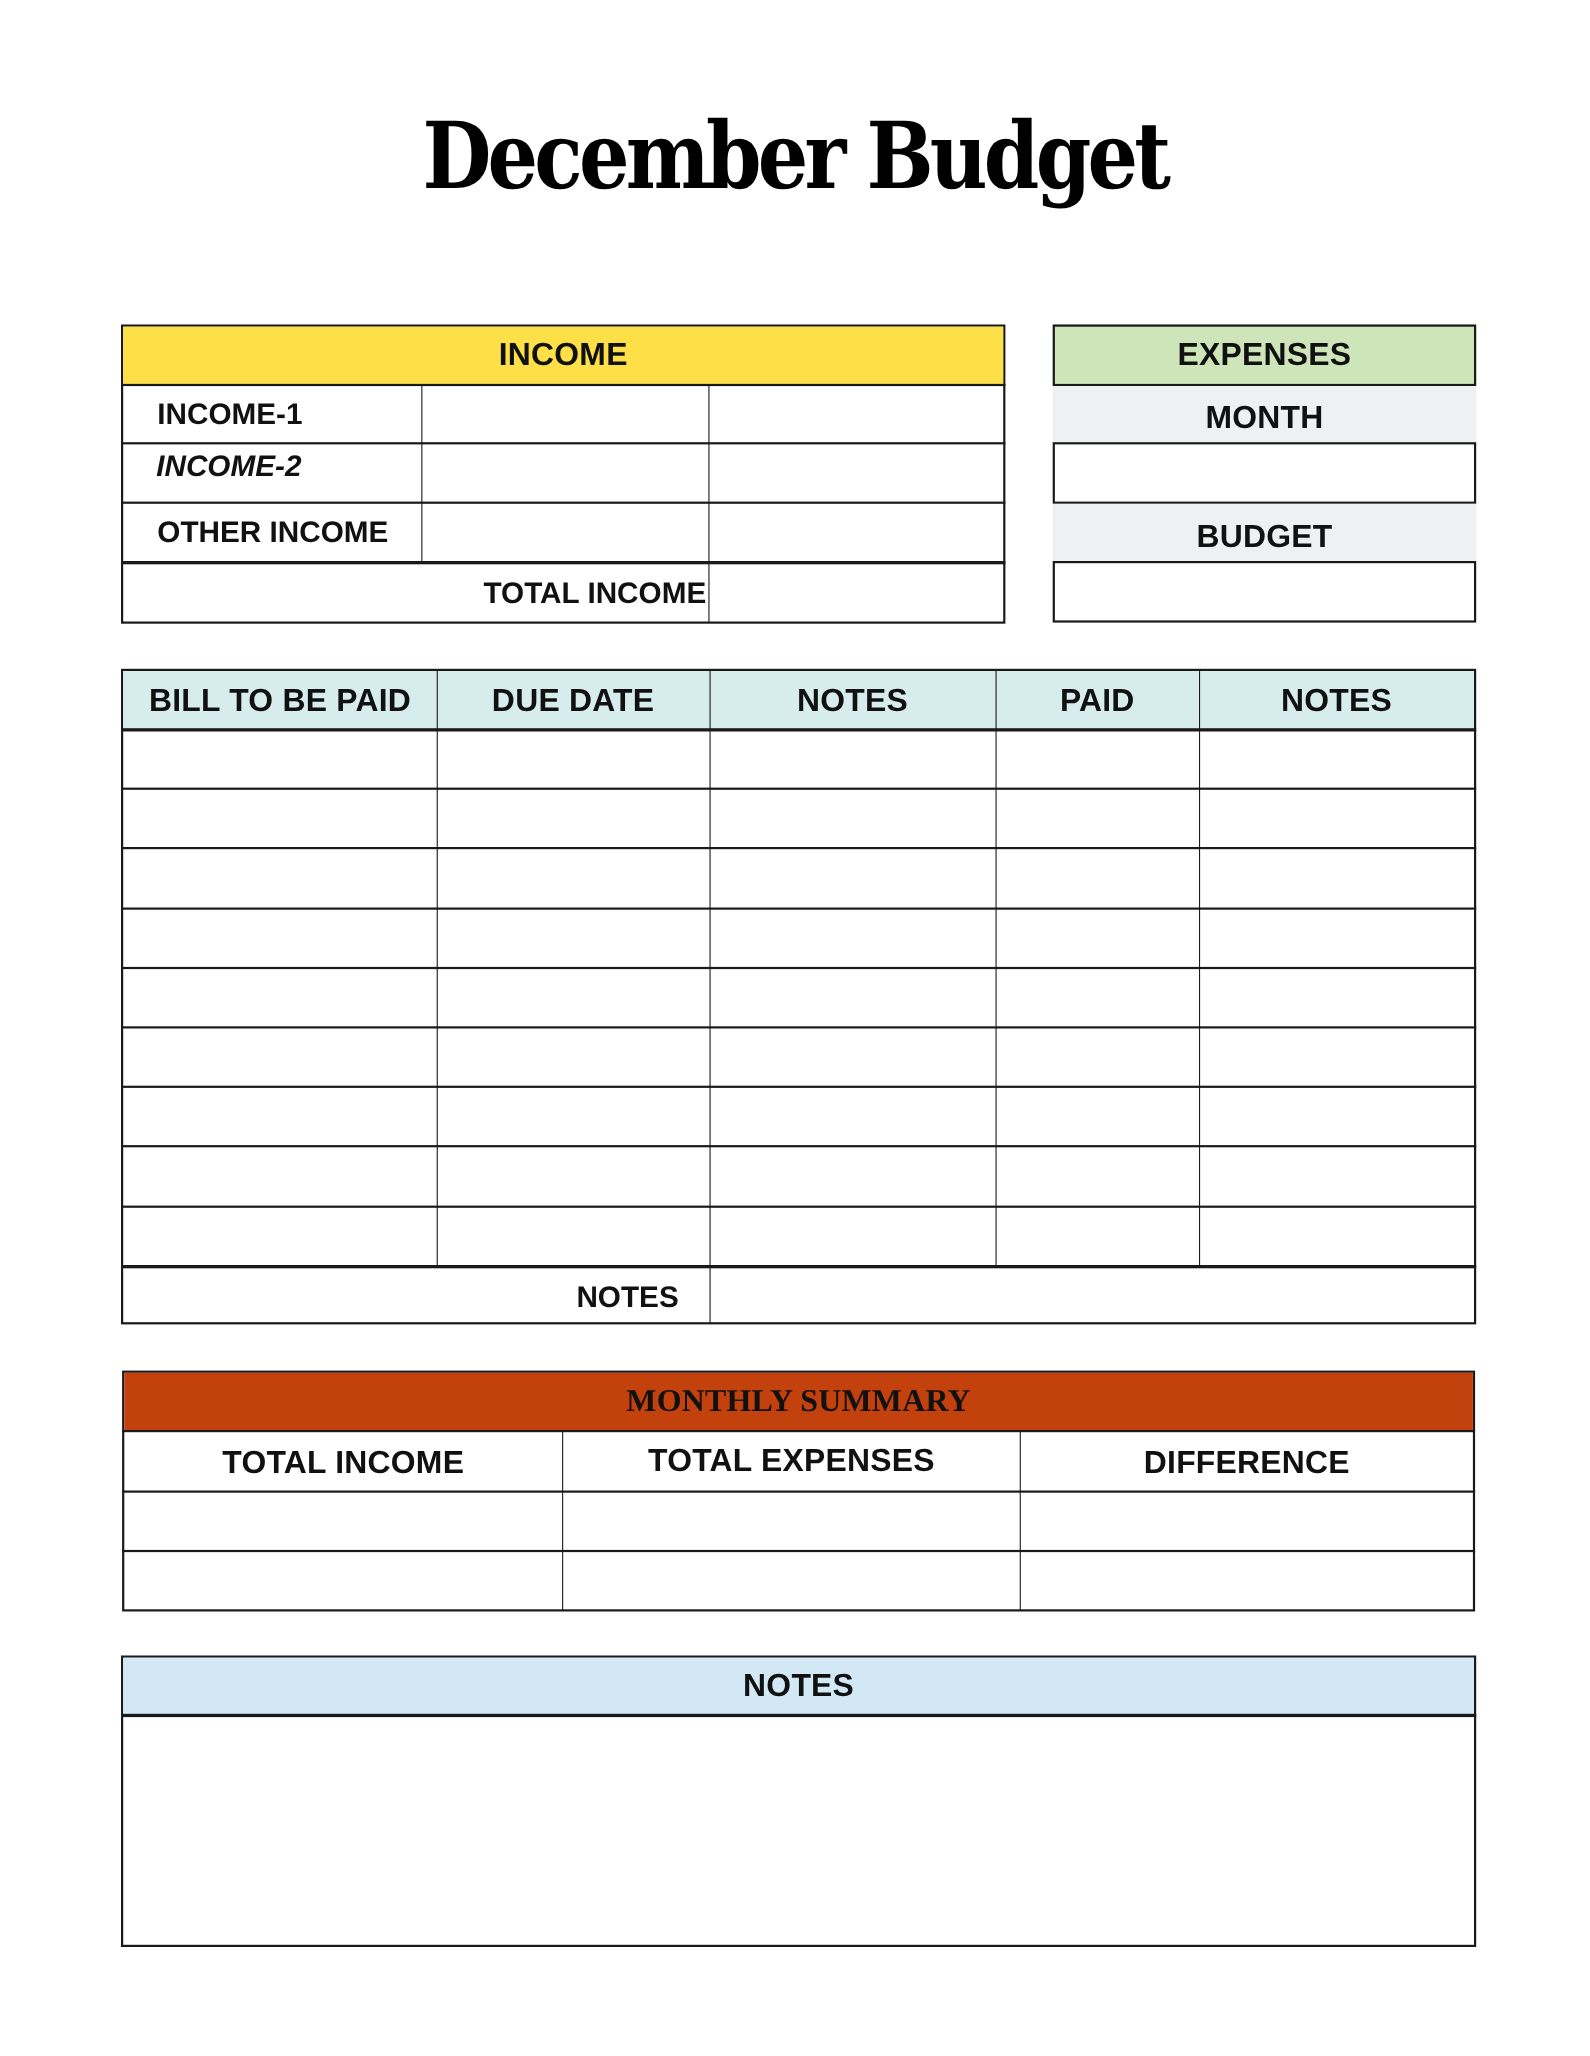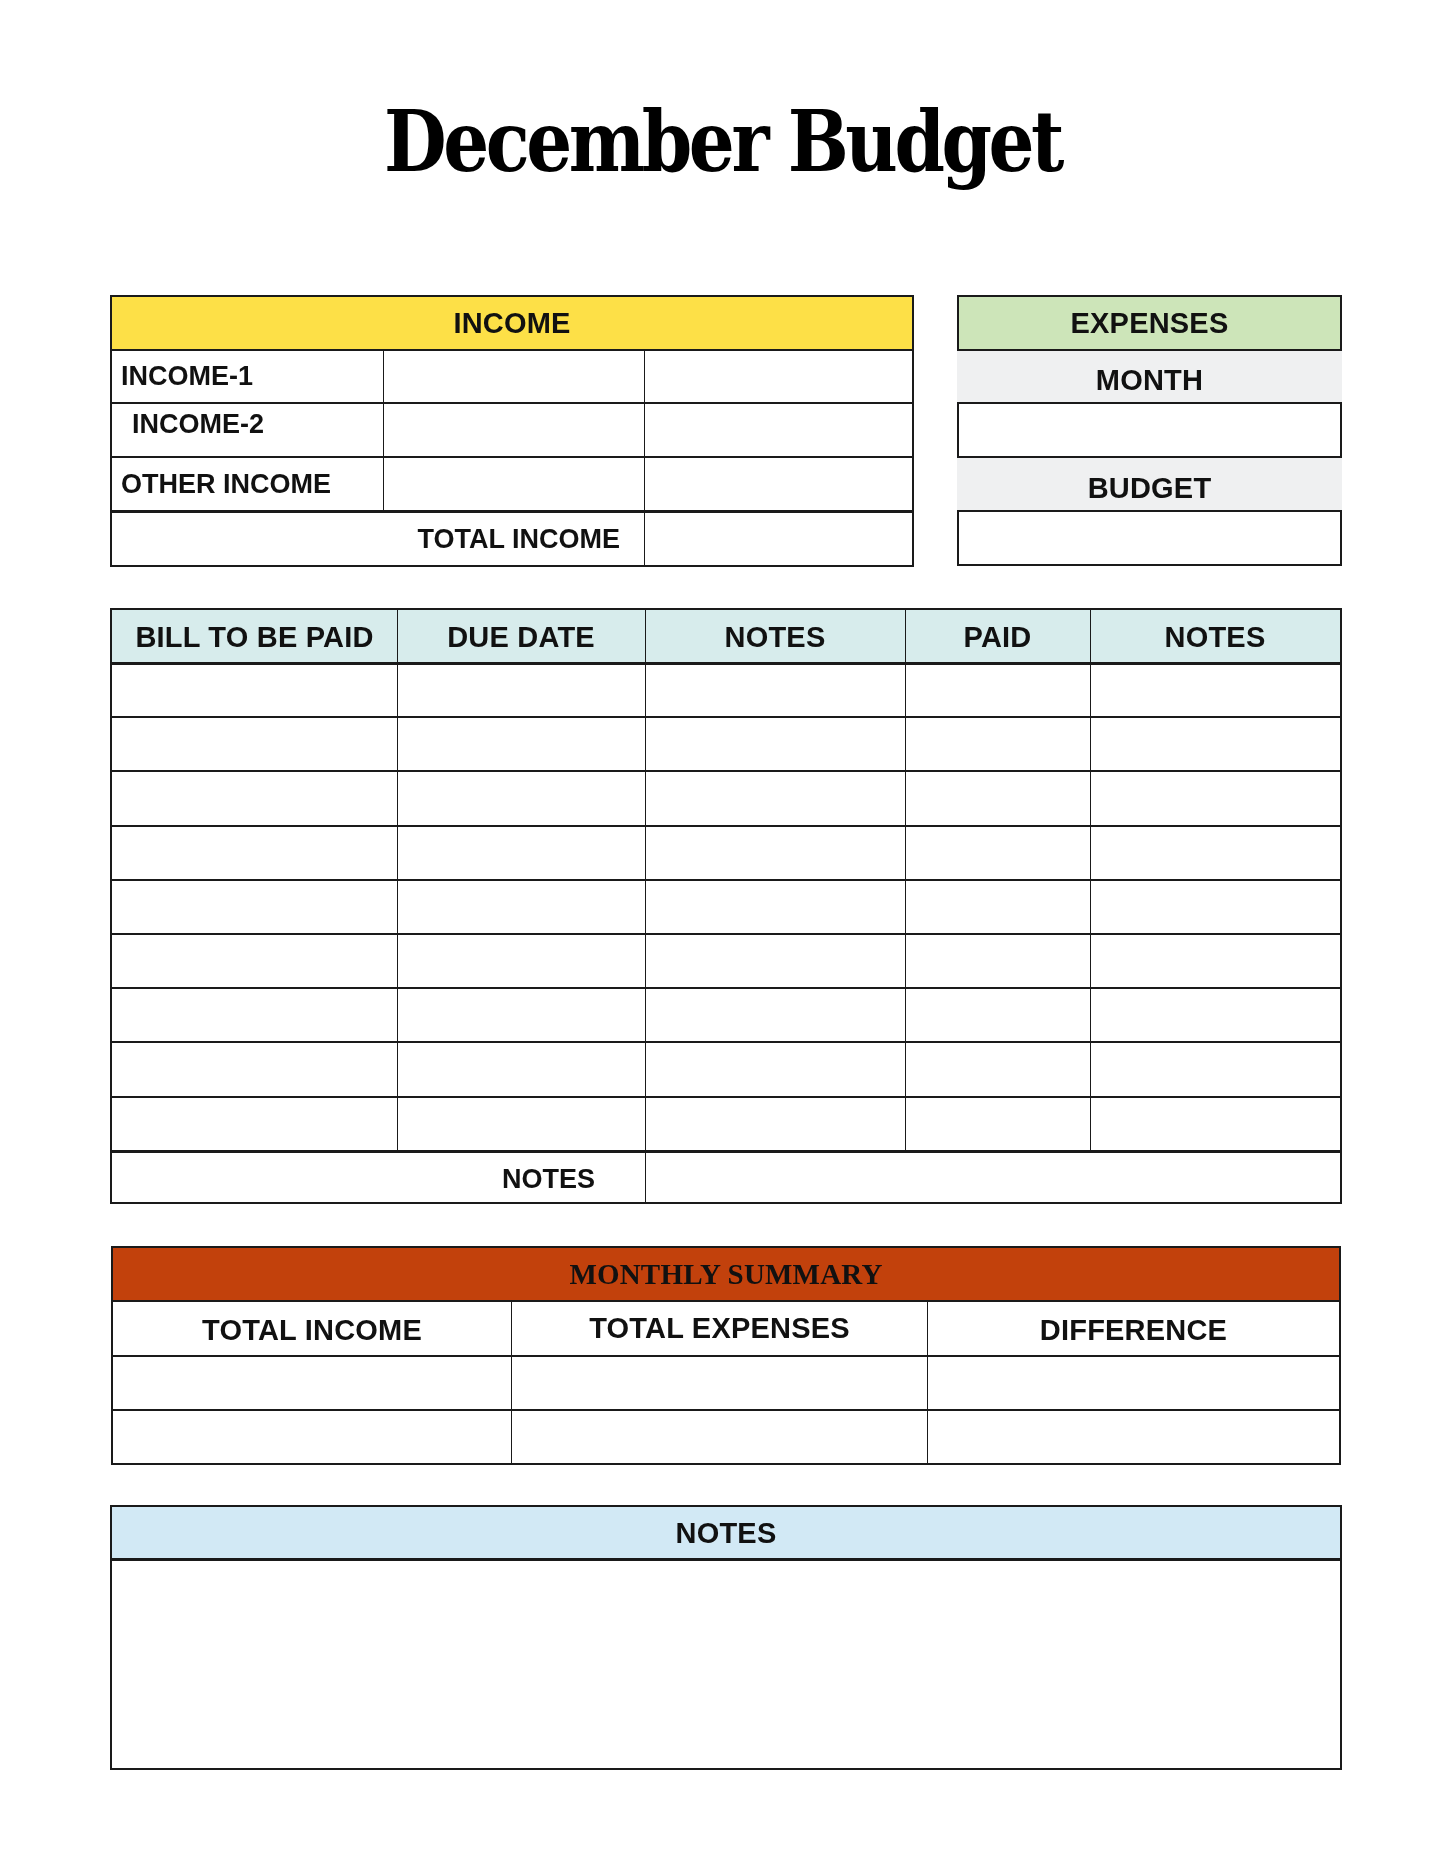--- a/index.html
+++ b/index.html
@@ -15,21 +15,21 @@
       color: #000;
     }
     .abs { position: absolute; box-sizing: border-box; }
     .box { border: 2px solid #1a1a1a; }
     .hdr {
       display: flex; align-items: center; justify-content: center;
       font-weight: bold; font-size: 29px; color: #111; letter-spacing: 0.2px;
     }
     .lbl {
       font-weight: bold; font-size: 27px; color: #111;
-      display: flex; align-items: center;
+      display: flex; align-items: center; margin-left: 22px;
     }
     .hline { position: absolute; height: 0; border-top: 2px solid #1a1a1a; }
     .vline { position: absolute; width: 0; border-left: 1.5px solid #1a1a1a; }
     .cell { position: absolute; box-sizing: border-box; }
     input.fill {
       position: absolute; box-sizing: border-box; border: none; background: transparent;
       font-family: "Liberation Sans", sans-serif; font-size: 22px; padding: 0 10px; outline: none;
     }
     textarea.fill {
       position: absolute; box-sizing: border-box; border: none; background: transparent;
@@ -45,21 +45,21 @@
 </div>
 <div class="abs hdr" style="left:112px; top:297px; width:800px; height:53px; background:#fde047;">INCOME</div>
 <div class="hline" style="left:110px; top:349px; width:804px;"></div>
 <div class="hline" style="left:110px; top:402px; width:804px;"></div>
 <div class="hline" style="left:110px; top:456px; width:804px;"></div>
 <div class="hline" style="left:110px; top:510px; width:804px; border-top-width:3px;"></div>
 <div class="vline" style="left:383px; top:350px; height:161px;"></div>
 <div class="vline" style="left:644px; top:350px; height:216px;"></div>
 
 <div class="cell lbl" style="left:121px; top:351px; width:260px; height:51px;">INCOME-1</div>
-<div class="cell lbl" style="left:132px; top:404px; width:260px; height:40px;">INCOME-2</div>
+<div class="cell lbl" style="left:120px; top:404px; width:260px; height:40px;font-style:italic;">INCOME-2</div>
 <div class="cell lbl" style="left:121px; top:458px; width:260px; height:52px;">OTHER INCOME</div>
 
 <input class="fill" style="left: 385px; top: 351px; width: 258px; height: 50px;" value="">
 <input class="fill" style="left: 646px; top: 351px; width: 266px; height: 50px;" value="">
 <input class="fill" style="left: 385px; top: 404px; width: 258px; height: 51px;" value="">
 <input class="fill" style="left: 646px; top: 404px; width: 266px; height: 51px;" value="">
 <input class="fill" style="left: 385px; top: 458px; width: 258px; height: 51px;" value="">
 <input class="fill" style="left: 646px; top: 458px; width: 266px; height: 51px;" value="">
 
 <div class="cell lbl" style="left:112px; top:513px; width:508px; height:52px; justify-content:flex-end;">TOTAL INCOME</div>

